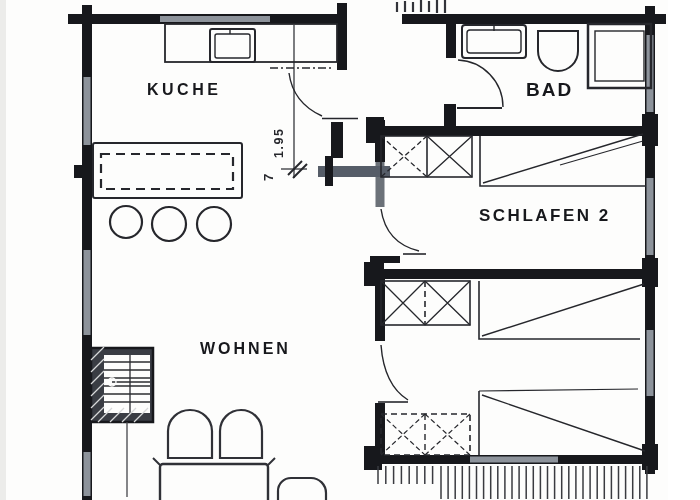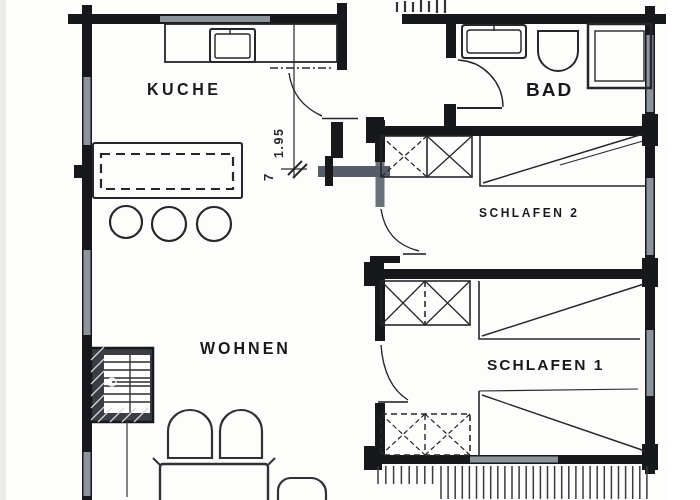--- a/index.html
+++ b/index.html
@@ -3,21 +3,21 @@
 <meta charset="utf-8">
 <style>
   html,body{margin:0;padding:0;background:#ffffff;}
   #plan{position:relative;width:668px;height:500px;background:#fdfdfc;overflow:hidden;
         font-family:"Liberation Sans", sans-serif;}
   .edge-strip{position:absolute;top:0;height:500px;background:#ececea;}
   .label{position:absolute;color:#17181c;font-weight:bold;white-space:nowrap;
          -webkit-user-select:none;user-select:none;}
   .lbl-kueche{left:147px;top:81px;font-size:16px;letter-spacing:3.5px;}
   .lbl-bad{left:526px;top:79px;font-size:19px;letter-spacing:2px;}
-  .lbl-s2{left:479px;top:206px;font-size:12px;letter-spacing:2.5px;}
+  .lbl-s2{left:479px;top:206px;font-size:17px;letter-spacing:2.5px;}
   .lbl-s1{left:487px;top:356px;font-size:15.5px;letter-spacing:2px;}
   .lbl-wohnen{left:200px;top:340px;font-size:16px;letter-spacing:3px;text-align:center;}
   .dim{position:absolute;color:#26272c;font-weight:bold;transform:rotate(-90deg);
        transform-origin:left top;}
   .dim-195{left:272px;top:158px;font-size:12.5px;letter-spacing:1.5px;width:62px;}
   .dim-7{left:261px;top:181px;font-size:13px;width:22px;}
   svg{position:absolute;left:0;top:0;}
 </style>
 </head>
 <body>
@@ -240,17 +240,16 @@
         <line x1="639.8000000000006" x2="639.8000000000006" y1="466" y2="499"></line>
         <line x1="646.9000000000007" x2="646.9000000000007" y1="466" y2="499"></line>
       </g>
 
     <line x1="692" y1="18" x2="692" y2="500" stroke="#6e7177" stroke-width="1.6" stroke-dasharray="11 8"></line>
   </svg>
 
   <span class="label lbl-kueche">KUCHE</span>
   <span class="label lbl-bad">BAD</span>
   <span class="label lbl-s2">SCHLAFEN 2</span>
-  <span class="label lbl-s1">SCHLAFEN 1</span>
   <span class="label lbl-wohnen">WOHNEN</span>
   <span class="dim dim-195">1.95</span>
   <span class="dim dim-7">7</span>
 </div>
 
 </body></html>

